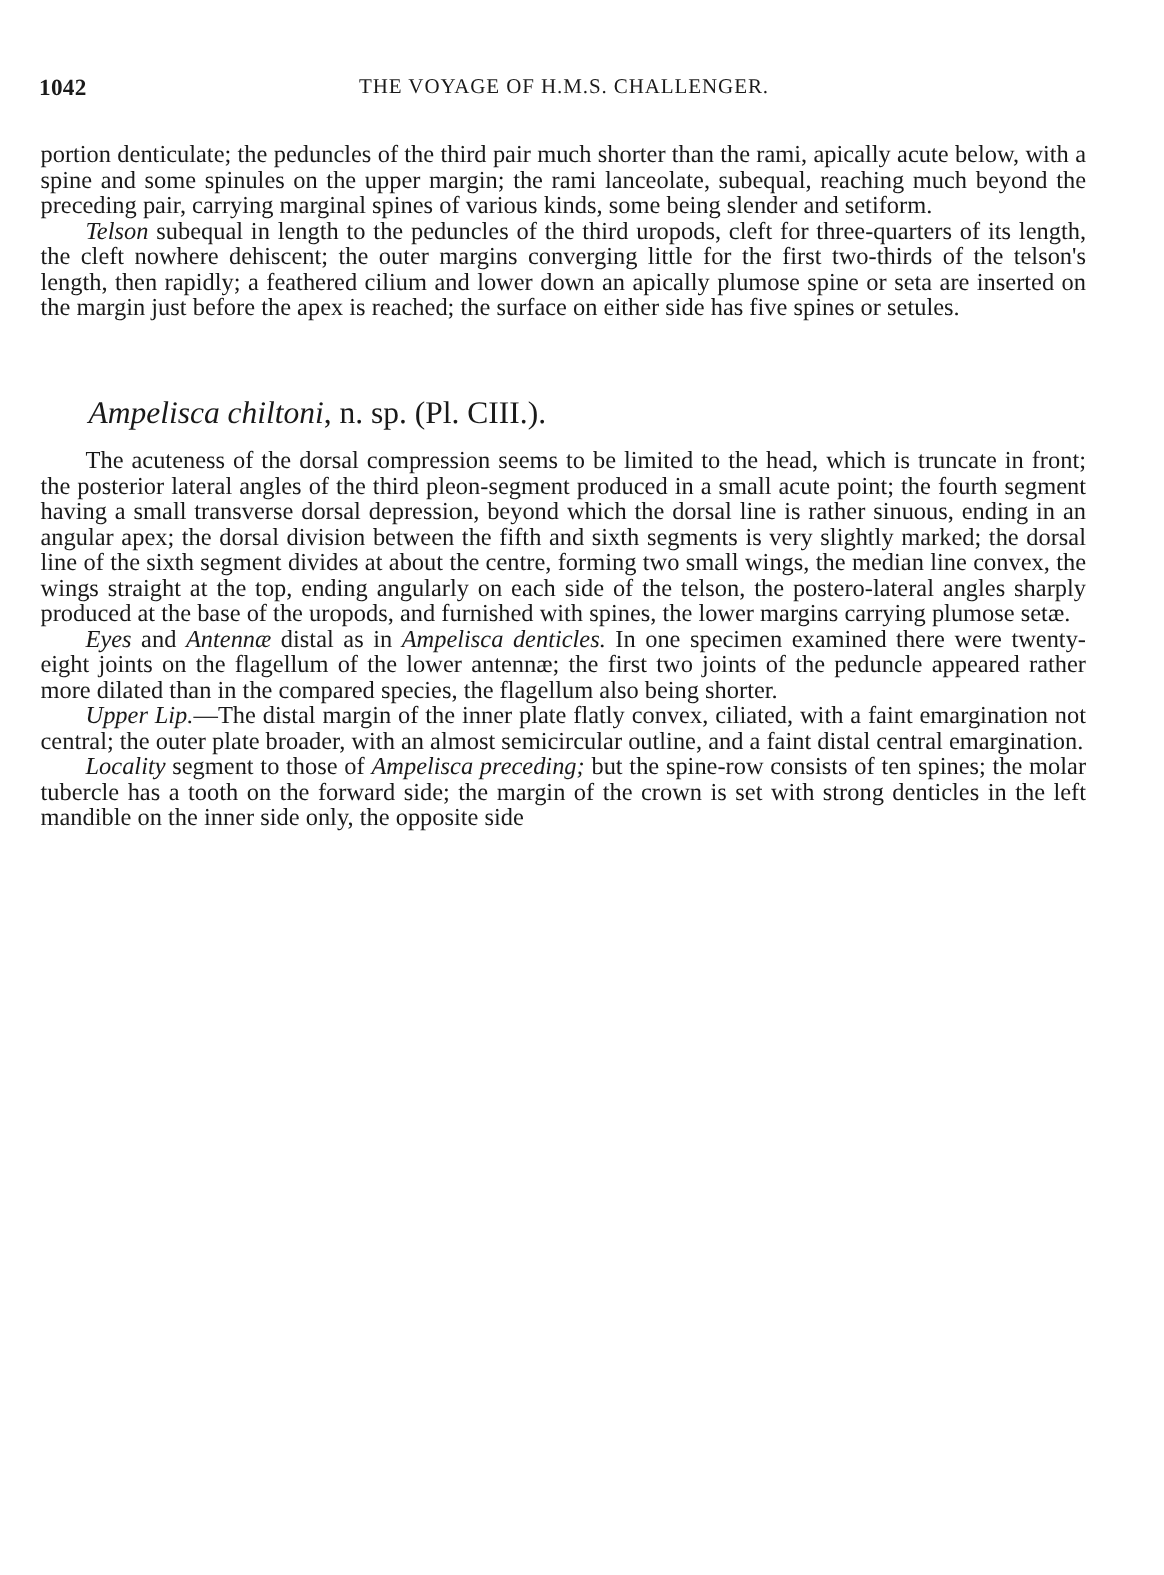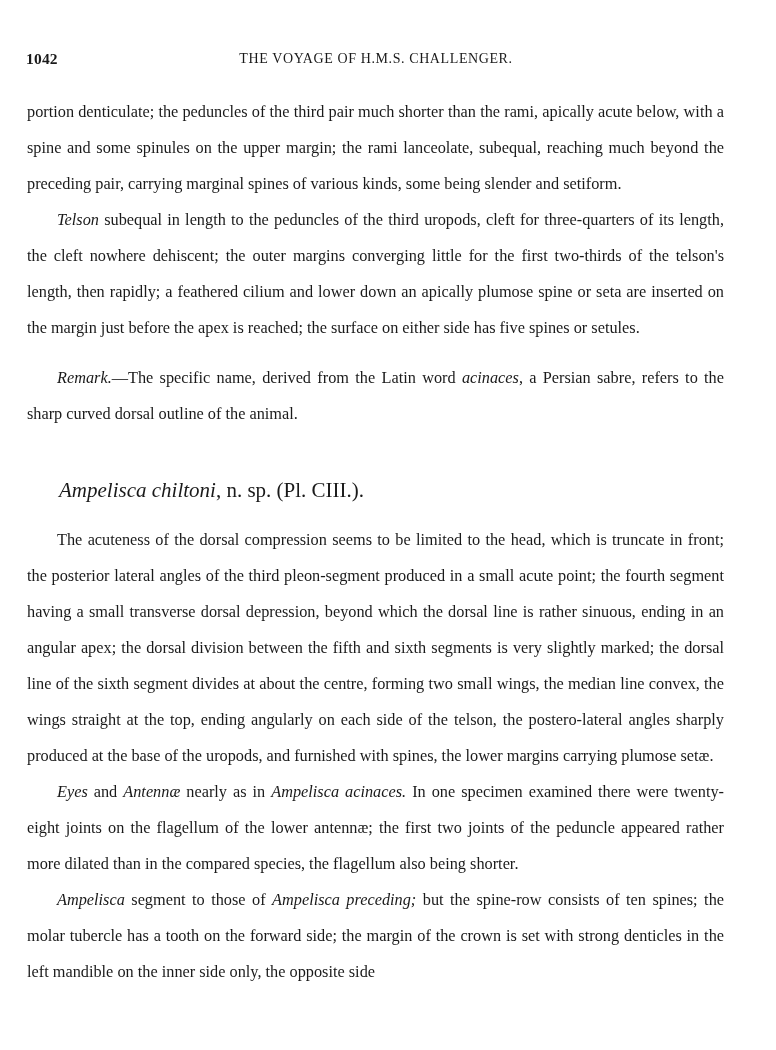--- a/index.html
+++ b/index.html
@@ -5,21 +5,21 @@
   html, body { margin: 0; padding: 0; background: #ffffff; }
   body { width: 776px; height: 1050px; overflow: hidden; position: relative;
          font-family: "Liberation Serif", "DejaVu Serif", serif; color: #1a1a1a; }
   .page { position: absolute; left: 0; top: 0; width: 776px; height: 1050px; }
   .running-head { position: absolute; top: 50px; left: 26px; width: 700px; height: 24px;
                   font-size: 15.5px; }
   .page-number { position: absolute; left: 0; top: 0; font-weight: bold; letter-spacing: 0.2px; }
   .running-title { position: absolute; left: 0; width: 700px; top: 1px; text-align: center;
                    font-size: 14px; letter-spacing: 0.6px; }
   .body { position: absolute; left: 27px; width: 697px; top: 94px; font-size: 16.3px;
-          line-height: 36px; text-align: justify; }
+          line-height: 17px; text-align: justify; }
   .para { margin: 0; }
   .indent { text-indent: 30px; }
   i { font-style: italic; font-family: Liberation Serif, serif; }
   .gap { height: 14px; }
   .gap-lg { height: 26px; }
   .heading { margin: 0; padding-left: 32px; font-size: 21px; }
   .sc { font-size: 11px; }
 </style>
 </head>
 <body>
@@ -34,30 +34,30 @@
   <div class="body">
 
     <p class="para"><span>portion denticulate; the peduncles of the third pair much shorter than the rami, apically acute below, with a spine and some spinules on the upper margin; the rami lanceolate, subequal, reaching much beyond the preceding pair, carrying marginal spines of various kinds, some being slender and setiform.</span></p>
 
     <p class="para indent"><i>Telson</i><span> subequal in length to the peduncles of the third uropods, cleft for three-quarters of its length, the cleft nowhere dehiscent; the outer margins converging little for the first two-thirds of the telson's length, then rapidly; a feathered cilium and lower down an apically plumose spine or seta are inserted on the margin just before the apex is reached; the surface on either side has five spines or setules.</span></p>
 
 
 
     <div class="gap"></div>
 
-    <p class="para indent"><i>Remark.</i><span>—The specific name, derived from the Latin word </span><i>acinaces</i><span>, a Persian sabre, refers to the sharp curved dorsal outline of the animal.</span></p>
 
     <div class="gap-lg"></div>
     <div class="gap"></div>
 
     <p class="heading"><i>Ampelisca chiltoni</i><span>, n. sp. (Pl. CIII.).</span></p>
 
     <div class="gap"></div>
 
     <p class="para indent"><span>The acuteness of the dorsal compression seems to be limited to the head, which is truncate in front; the posterior lateral angles of the third pleon-segment produced in a small acute point; the fourth segment having a small transverse dorsal depression, beyond which the dorsal line is rather sinuous, ending in an angular apex; the dorsal division between the fifth and sixth segments is very slightly marked; the dorsal line of the sixth segment divides at about the centre, forming two small wings, the median line convex, the wings straight at the top, ending angularly on each side of the telson, the postero-lateral angles sharply produced at the base of the uropods, and furnished with spines, the lower margins carrying plumose setæ.</span></p>
 
-    <p class="para indent"><i>Eyes</i><span> and </span><i>Antennæ</i><span> nearly as in </span><i>Ampelisca acinaces.</i><span>  In one specimen examined there were twenty-eight joints on the flagellum of the lower antennæ; the first two joints of the peduncle appeared rather more dilated than in the compared species, the flagellum also being shorter.</span></p>
+    <p class="para indent"><i>Eyes</i><span> and </span><i>Antennæ</i><span> distal as in </span><i>Ampelisca denticles.</i><span>  In one specimen examined there were twenty-eight joints on the flagellum of the lower antennæ; the first two joints of the peduncle appeared rather more dilated than in the compared species, the flagellum also being shorter.</span></p>
 
+    <p class="para indent"><i>Upper Lip.</i><span>—The distal margin of the inner plate flatly convex, ciliated, with a faint emargination not central; the outer plate broader, with an almost semicircular outline, and a faint distal central emargination.</span></p>
 
-    <p class="para indent"><i>Ampelisca</i><span> segment to those of </span><i>Ampelisca preceding;</i><span> but the spine-row consists of ten spines; the molar tubercle has a tooth on the forward side; the margin of the crown is set with strong denticles in the left mandible on the inner side only, the opposite side</span></p>
+    <p class="para indent"><i>Locality</i><span> segment to those of </span><i>Ampelisca preceding;</i><span> but the spine-row consists of ten spines; the molar tubercle has a tooth on the forward side; the margin of the crown is set with strong denticles in the left mandible on the inner side only, the opposite side</span></p>
 
   </div>
 </div>
 
 </body></html>

